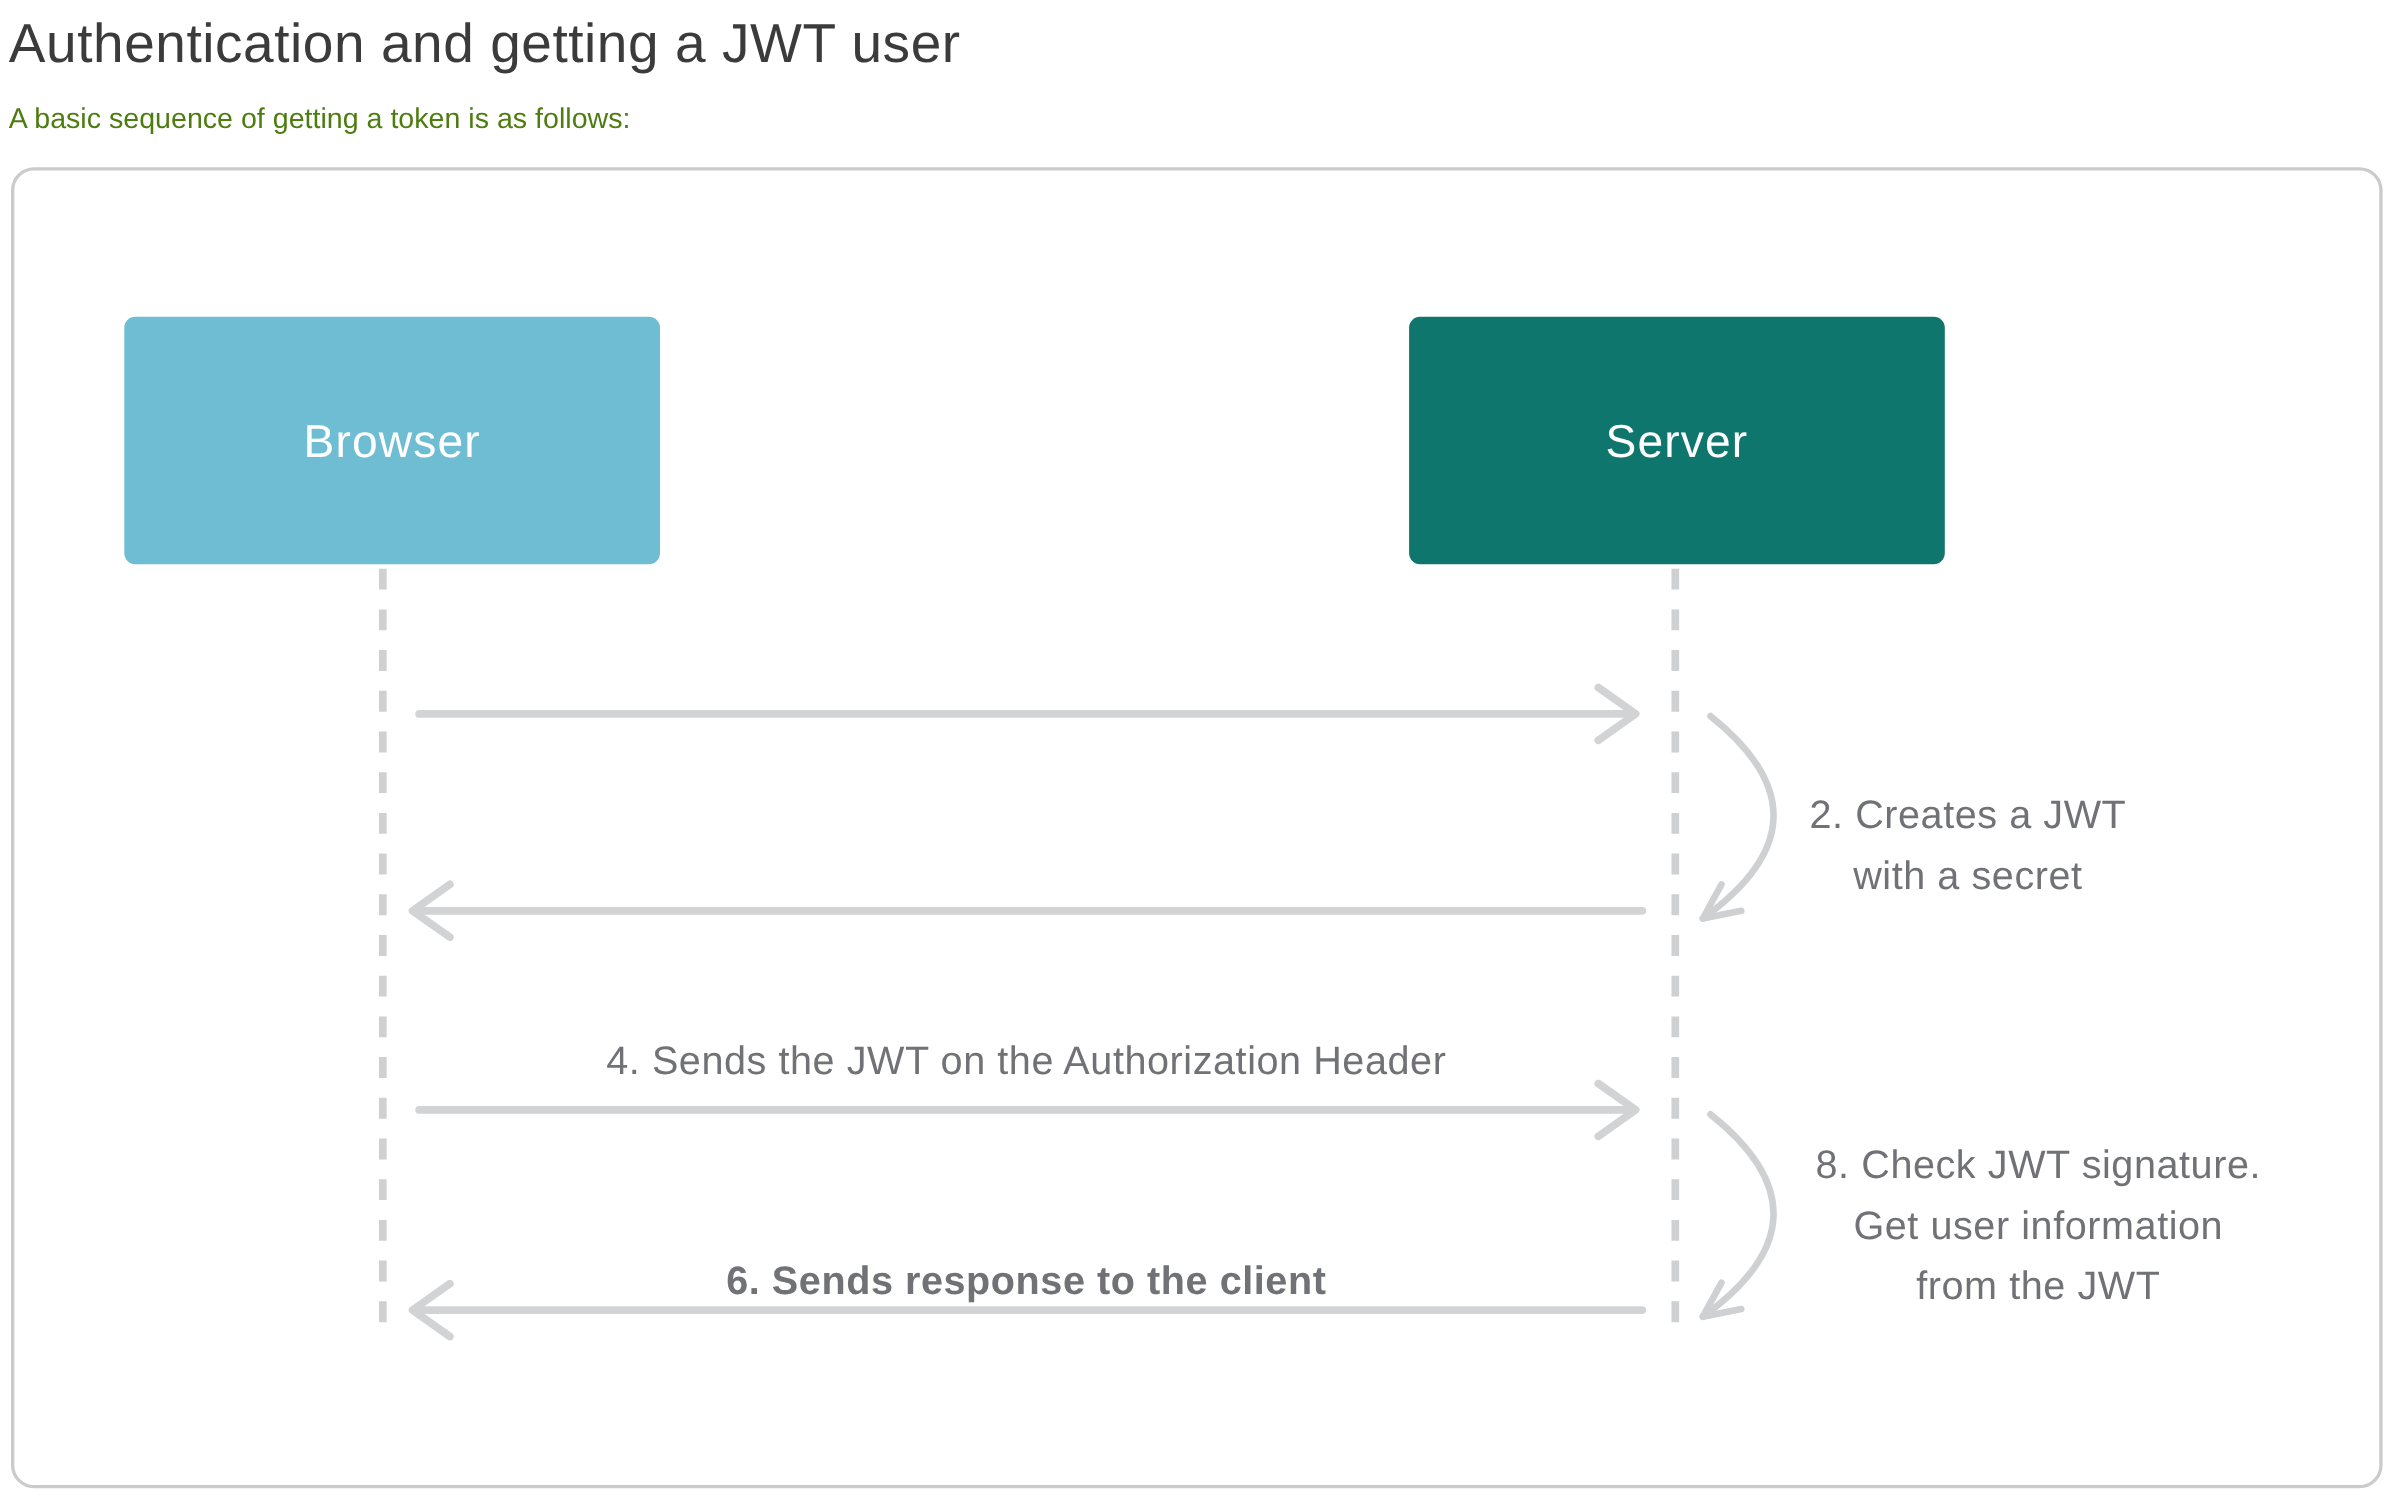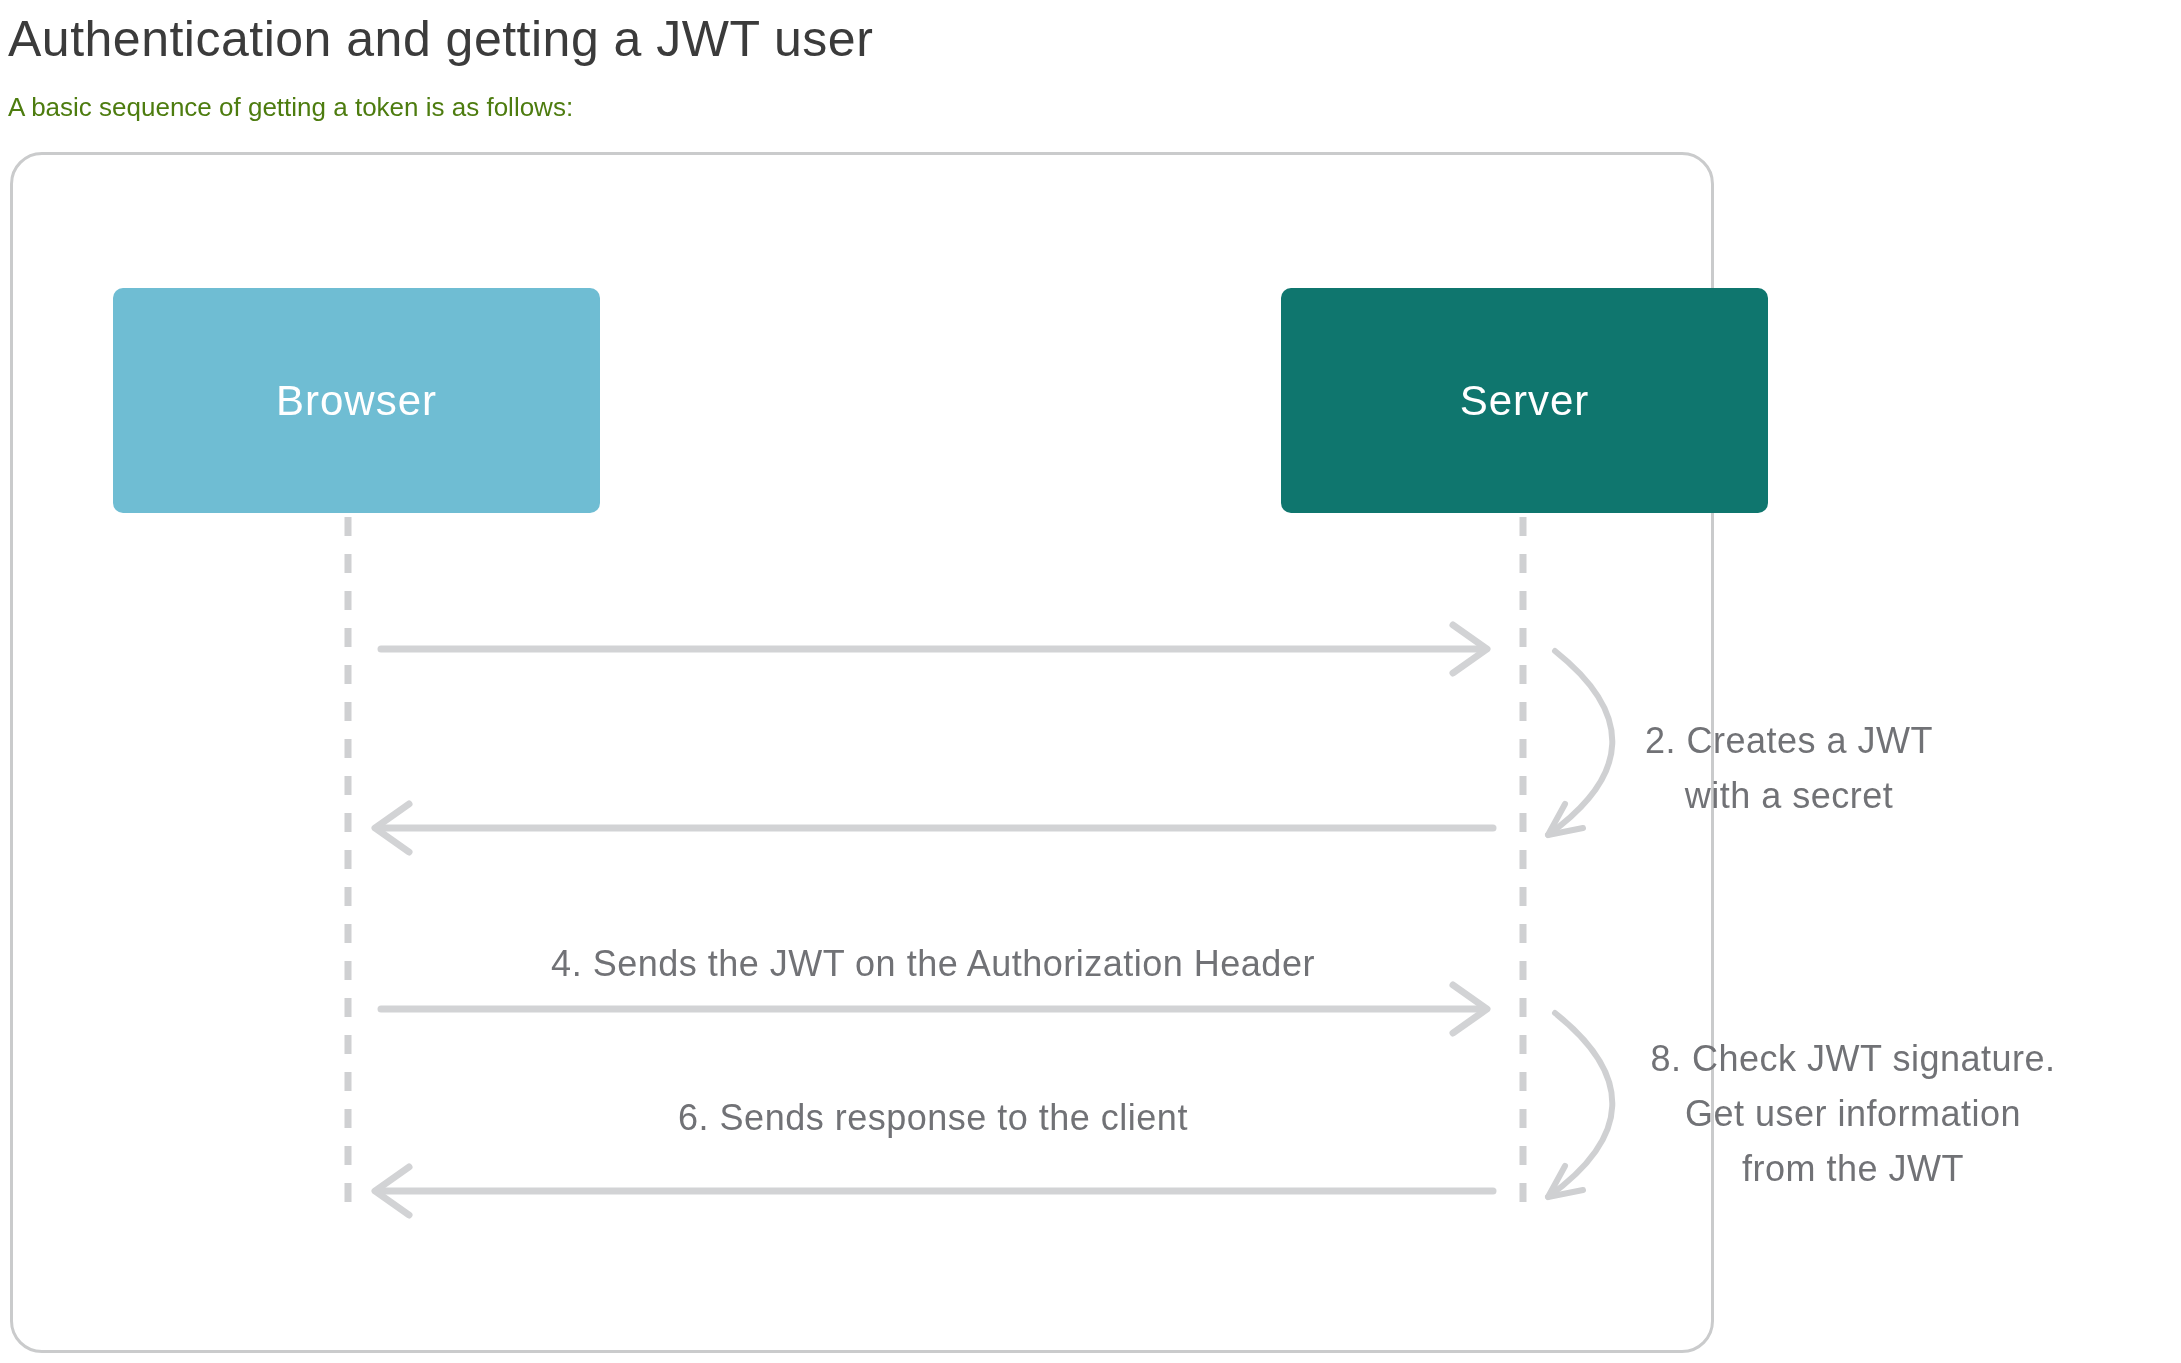--- a/index.html
+++ b/index.html
@@ -24,25 +24,25 @@
     margin: 0;
     padding-top: 24px;
     font-size: 26px;
     font-weight: 400;
     color: #4d7c0f;
   }
   .diagram-card {
     position: absolute;
     left: 10px;
     top: 152px;
-    width: 1704px;
+    width: 2156px;
     height: 1201px;
     box-sizing: border-box;
     border: 3px solid #cacbcc;
-    border-radius: 32px;
+    border-radius: 21px;
     background: #ffffff;
   }
   .arrow-layer { position: absolute; left: 0; top: 0; }
   .actor {
     position: absolute;
     width: 487px;
     height: 225px;
     top: 133px;
     border-radius: 10px;
     display: flex;
@@ -60,21 +60,21 @@
     width: 1100px;
     text-align: center;
     font-size: 36px;
     color: #717276;
     letter-spacing: 0.5px;
     white-space: nowrap;
   }
   .msg-1 { top: 428px; }
   .msg-3 { top: 606px; }
   .msg-4 { top: 788px; }
-  .msg-6 { top: 942px; }
+  .msg-6 { top: 988px; font-weight: bold; }
   .side-label {
     position: absolute;
     text-align: center;
     font-size: 36px;
     line-height: 55px;
     color: #717276;
     letter-spacing: 0.5px;
     white-space: nowrap;
   }
   .side-2 { left: 1586px; top: 534px; width: 380px; margin-top: 24px; }

